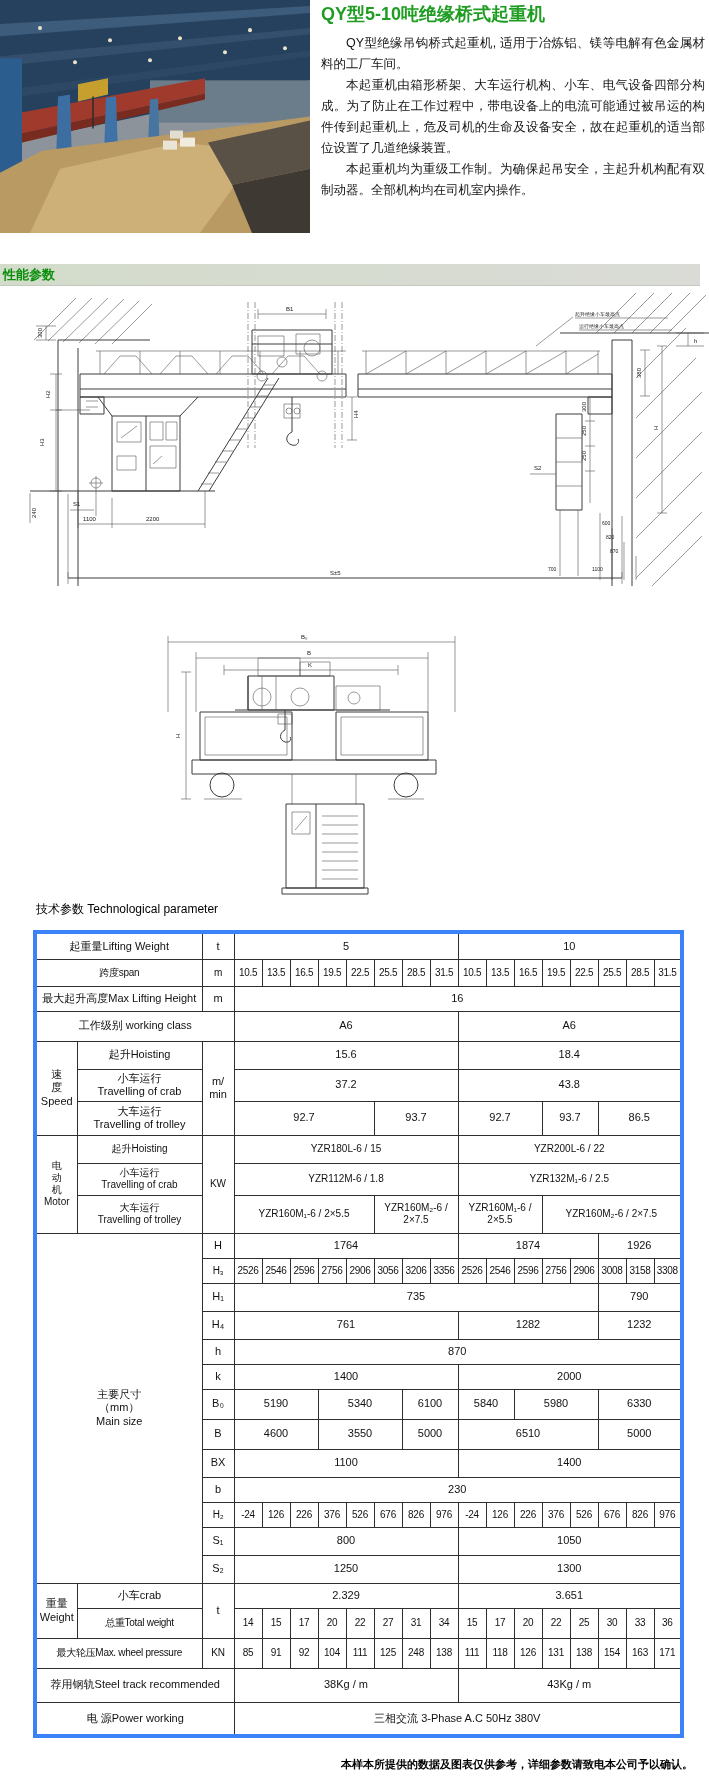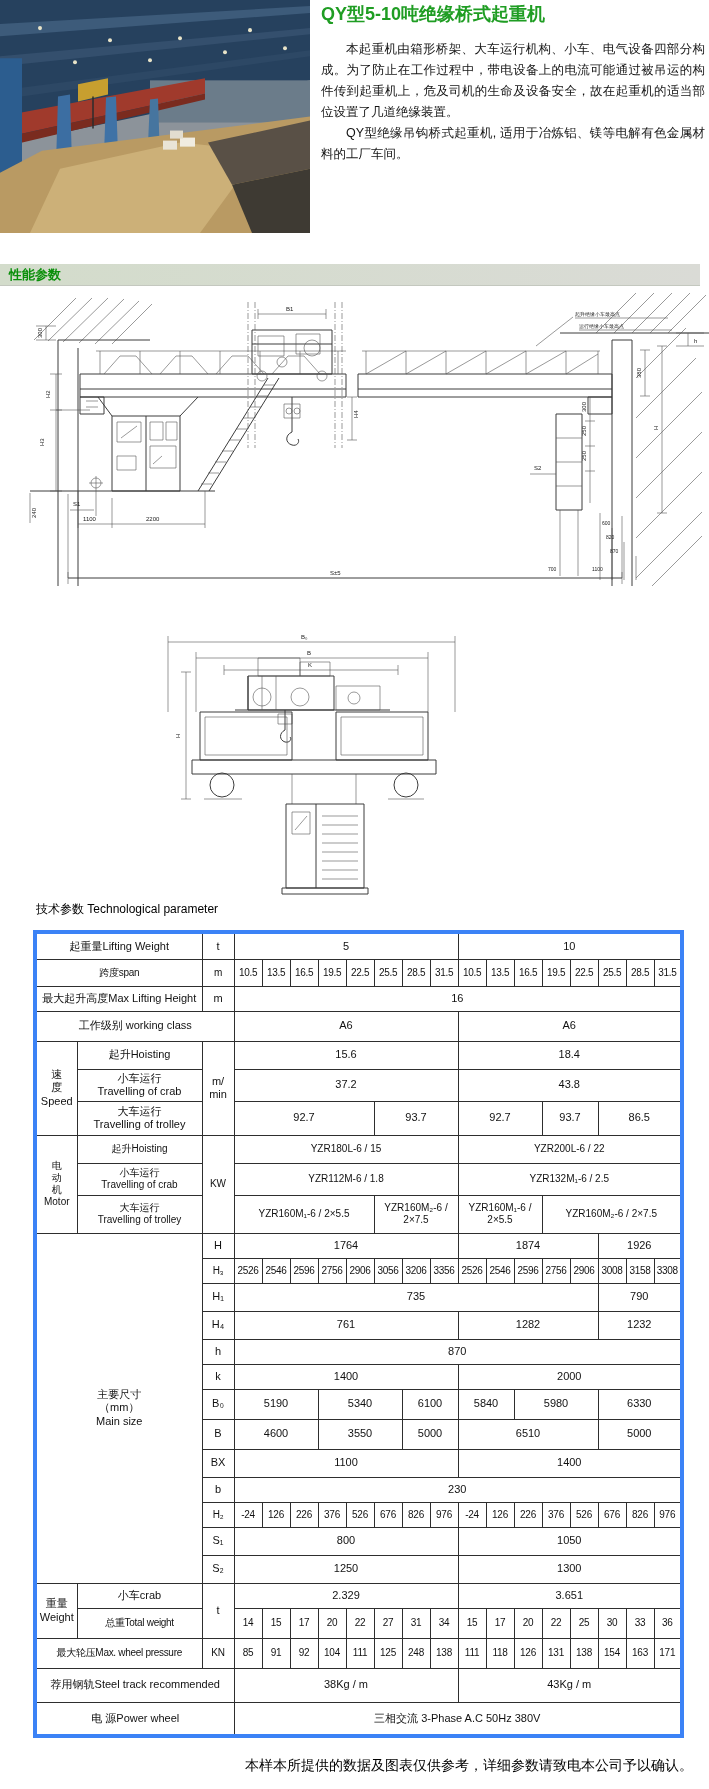--- a/index.html
+++ b/index.html
@@ -2,47 +2,47 @@
 <html><head>
 <meta charset="utf-8">
 <style>
 *{margin:0;padding:0;box-sizing:border-box}
 html,body{background:#fff}
 body{width:709px;height:1789px;position:relative;font-family:"Liberation Sans","DejaVu Sans",sans-serif;color:#111;overflow:hidden}
 
 
 .photo{position:absolute;left:0;top:0;width:310px;height:233px;display:block}
 .intro{position:absolute;left:321px;top:2px;width:384px}
-.intro h1{font-size:18px;font-weight:bold;color:#1f9d23;margin-bottom:13px;font-family:"Liberation Sans",sans-serif}
+.intro h1{font-size:18px;font-weight:bold;color:#1f9d23;margin-bottom:7px;font-family:"Liberation Sans",sans-serif}
 .intro p{font-size:12.5px;line-height:21px;text-align:justify;text-indent:2em;color:#151515}
 
 
 .banner{position:absolute;left:0;top:264px;width:700px;height:22px;background:linear-gradient(90deg,#d3dccb,#dadbd6);border-bottom:1px solid #c4c8bf}
-.banner span{display:inline-block;font-size:13px;font-weight:bold;color:#0a8f0a;line-height:22px;padding-left:9px}
+.banner span{display:inline-block;font-size:13px;font-weight:bold;color:#0a8f0a;line-height:22px;padding-left:3px}
 
 
 .draw1{position:absolute;left:0;top:288px;width:709px;height:300px}
 .draw2{position:absolute;left:0;top:592px;width:709px;height:305px}
 svg .ln{stroke:#3c3c3c;stroke-width:1;fill:none}
 svg .th{stroke:#555;stroke-width:.6;fill:none}
 svg .dim{font-size:6px;fill:#222;font-family:"Liberation Sans",sans-serif}
 svg .dims{font-size:5px;fill:#222;font-family:"Liberation Sans",sans-serif}
 
 
 .tbl-title{position:absolute;left:36px;top:901px;font-size:12px;color:#000}
 table.spec{position:absolute;left:33px;top:930px;width:648px;border-collapse:collapse;table-layout:fixed;border:4px solid #3b82f6}
 .spec td{border:1px solid #2e2e2e;text-align:center;vertical-align:middle;font-size:11px;line-height:1.2;padding:0 1px;white-space:pre-line;overflow:hidden;color:#111}
 .spec tr.nums td{font-size:10px;letter-spacing:-.3px}
 .spec tr.mot td{font-size:10px}
 .spec td.grp{font-size:11px}
 tr.h25{height:25px}tr.h27{height:27px}tr.h28{height:28px}tr.h30{height:30px}
 tr.h32{height:32px}tr.h34{height:34px}tr.h38{height:38px}
 
 
-.footer{position:absolute;right:16px;top:1757px;font-size:14px;font-weight:normal;color:#000}
+.footer{position:absolute;right:16px;top:1757px;font-size:11px;font-weight:bold;color:#000}
 </style>
 </head>
 <body>
 
 <svg class="photo" viewBox="0 0 310 232" preserveAspectRatio="none">
   <rect width="310" height="232" fill="#8c939a"></rect>
   <polygon points="0,0 310,0 310,80 0,145" fill="#26415e"></polygon>
   <polygon points="0,24 310,6 310,13 0,36" fill="#3d5b7a"></polygon>
   <polygon points="0,56 310,28 310,34 0,66" fill="#344f6d"></polygon>
   <polygon points="0,90 310,50 310,56 0,99" fill="#2d4865"></polygon>
@@ -67,22 +67,23 @@
   <polygon points="30,232 60,168 180,142 260,150 200,232" fill="#ccb078"></polygon>
   <rect x="163" y="140" width="14" height="9" fill="#e9e4d6"></rect>
     <rect x="180" y="137" width="15" height="9" fill="#f0ece0"></rect>
   <rect x="170" y="130" width="13" height="8" fill="#e2ddcf"></rect>
   <polygon points="208,142 310,120 310,168 232,184" fill="#595046"></polygon>
   <polygon points="232,184 310,168 310,232 252,232" fill="#3e3a33"></polygon>
 </svg>
 
 <div class="intro">
   <h1>QY型5-10吨绝缘桥式起重机</h1>
+  <p>QY型绝缘吊钩桥式起重机, 适用于冶炼铝、镁等电解有色金属材料的工厂车间。</p>
   <p>本起重机由箱形桥架、大车运行机构、小车、电气设备四部分构成。为了防止在工作过程中，带电设备上的电流可能通过被吊运的构件传到起重机上，危及司机的生命及设备安全，故在起重机的适当部位设置了几道绝缘装置。</p>
-  <p>QY型绝缘吊钩桥式起重机, 适用于冶炼铝、镁等电解有色金属材料的工厂车间。</p>
+  <p>本起重机均为重级工作制。为确保起吊安全，主起升机构配有双制动器。全部机构均在司机室内操作。</p>
 </div>
 
 <div class="banner">
   <span>性能参数</span>
 </div>
 
 <svg class="draw1" viewBox="0 0 709 300">
 
   <path class="th" d="M34,52 L76,10 M48,53 L92,10 M63,54 L108,10 M79,55 L124,11 M95,56 L139,13 M112,56 L152,16"></path>
   <path class="ln" d="M58,52 H150 M58,52 V298 M78,60 V298"></path>
@@ -468,19 +469,19 @@
         <td>154</td>
         <td>163</td>
         <td>171</td>
       </tr>
 <tr class="h34">
   <td colspan="3">荐用钢轨Steel track recommended</td>
   <td colspan="8">38Kg / m</td>
   <td colspan="8">43Kg / m</td>
 </tr>
 <tr class="h34">
-  <td colspan="3">电 源Power wheel</td>
+  <td colspan="3">电 源Power working</td>
   <td colspan="16">三相交流  3-Phase  A.C  50Hz 380V</td>
 </tr>
 </tbody>
 </table>
 
 <div class="footer">本样本所提供的数据及图表仅供参考，详细参数请致电本公司予以确认。</div>
 
 </body></html>

